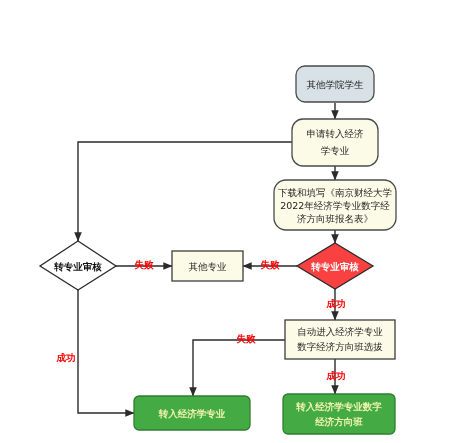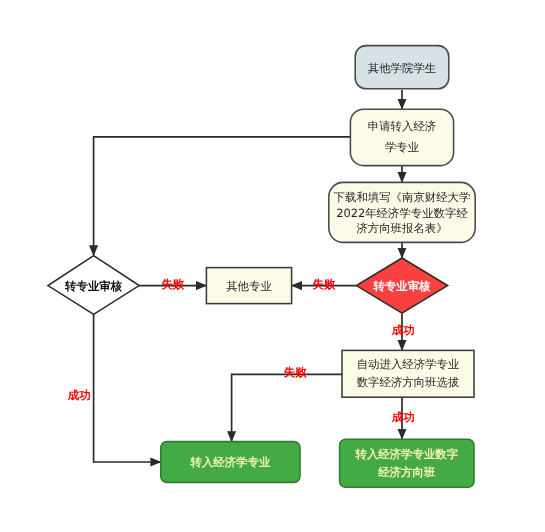--- a/index.html
+++ b/index.html
@@ -11,20 +11,21 @@
     width: 454px;
     height: 443px;
     overflow: hidden;
     font-family: "DejaVu Sans", "Liberation Sans", sans-serif;
   }
   #flow-root {
     position: relative;
     width: 454px;
     height: 331px;
     background: #ffffff;
+    margin-top: 28px;
   }
   svg.flow {
     display: block;
     width: 454px;
     height: 443px;
   }
   .node-text {
     font-family: "DejaVu Sans", "Liberation Sans", sans-serif;
     font-size: 9.5px;
     text-anchor: middle;

